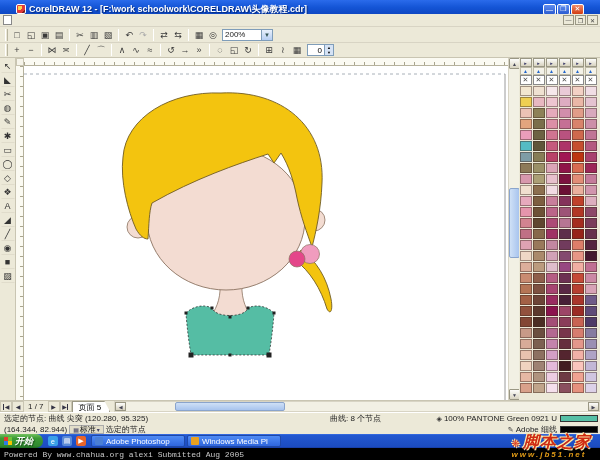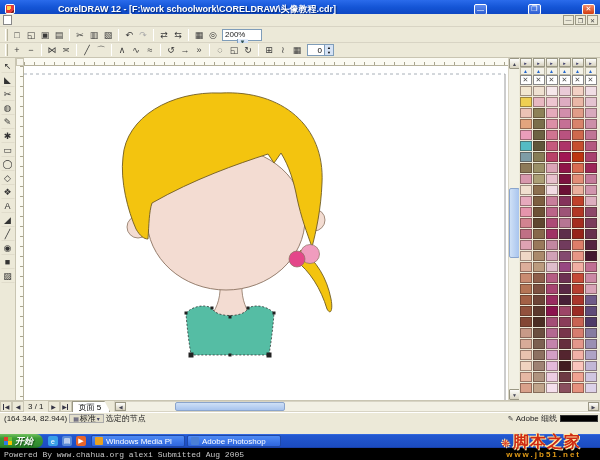--- a/index.html
+++ b/index.html
@@ -2,21 +2,21 @@
 <html><head>
 <meta charset="utf-8">
 <style>
   * { margin:0; padding:0; box-sizing:border-box; }
   html,body { width:600px; height:460px; overflow:hidden; }
   body { position:relative; font-family:"Liberation Sans","DejaVu Sans",sans-serif; font-size:9px; background:#ece9d8; }
 
   
   .titlebar { position:absolute; left:0; top:0; width:600px; height:18px;
     background:linear-gradient(to bottom,#2a6beb 0%,#1455d6 40%,#0b3fb8 100%);
-    display:flex; align-items:center; padding:0 5px; color:#fff;gap:40px; }
+    display:flex; align-items:center; padding:0 16px; color:#fff; }
   .titlebar .appicon { width:10px; height:10px; margin-right:3px; border-radius:2px;
     background:radial-gradient(circle at 35% 35%,#ffd24d 0 30%,#e23a3a 31% 70%,#7a1f1f 71%); border:1px solid #fff; }
   .titlebar .title { font-weight:bold; font-size:9px; white-space:nowrap; overflow:hidden; flex:1;
     text-shadow:1px 1px 1px #042a7a; }
   .winbtn { width:13px; height:11px; margin-left:1px; border:1px solid #fff; border-radius:2px;
     display:flex; align-items:center; justify-content:center; font-size:7px; color:#fff;
     background:linear-gradient(#5f8df0,#2c5cd0); }
   .winbtn.close { background:linear-gradient(#ef8b6a,#d23c11); }
 
   
@@ -31,21 +31,21 @@
   
   .stdbar { position:absolute; left:0; top:27px; width:600px; height:16px; background:#ece9d8;
     border-bottom:1px solid #d8d4c4; display:flex; align-items:center; padding-left:3px; }
   .propbar { position:absolute; left:0; top:43px; width:600px; height:15px; background:#ece9d8;
     border-bottom:1px solid #c9c5b2; display:flex; align-items:center; padding-left:3px; }
   .ibtn { width:14px; height:13px; display:flex; align-items:center; justify-content:center;
     font-size:9px; color:#3a3a3a; border:1px solid transparent; }
   .ibtn.dis { color:#aaa; }
   .sep { width:1px; height:12px; background:#c5c1ae; border-right:1px solid #fff; margin:0 3px; }
   .grip { width:3px; height:12px; border-left:1px solid #fff; border-right:1px solid #b8b49e; margin:0 2px; }
-  .combo { display:flex; align-items:center; height:12px; border:1px solid #7f9db9; background:#fff; margin-left:2px;flex-direction:column; }
+  .combo { display:flex; align-items:center; height:12px; border:1px solid #7f9db9; background:#fff; margin-left:2px; }
   .combo .cval { width:38px; padding:0 2px; font-size:8px; color:#222; }
   .combo .cbtn { width:11px; height:10px; background:linear-gradient(#e8f0fb,#b6cef2); border-left:1px solid #7f9db9;
     font-size:6px; color:#355; display:flex; align-items:center; justify-content:center; }
   .spin { display:flex; align-items:center; height:12px; border:1px solid #7f9db9; background:#fff; margin-left:3px; }
   .spin .sval { width:16px; text-align:right; padding-right:2px; font-size:8px; }
   .spin .sarr { width:9px; height:10px; border-left:1px solid #7f9db9; display:flex; flex-direction:column; }
   .spin .sarr span { flex:1; font-size:4px; line-height:5px; text-align:center; background:#d6e3f5; }
 
   
   .toolbox { position:absolute; left:0; top:58px; width:16px; height:342px; background:#ece9d8;
@@ -131,21 +131,21 @@
     display:flex; align-items:center; white-space:nowrap; overflow:hidden; }
   .taskbtn.active { background:linear-gradient(#16378f,#1e4ab0); box-shadow:inset 1px 1px 2px #0a1f5a; }
   .taskbtn .ticn { width:8px; height:8px; margin-right:3px; border-radius:1px; flex:none; }
 
   
   .footer { position:absolute; left:0; top:448px; width:600px; height:12px; background:#000;
     color:#c8c8c8; font-family:"Liberation Mono","DejaVu Sans Mono",monospace; font-size:8px;
     display:flex; align-items:center; padding-left:4px; }
 
   
-  .watermark { position:absolute; right:19px; bottom:1px; z-index:60; text-align:right; line-height:1; }
+  .watermark { position:absolute; right:9px; bottom:1px; z-index:60; text-align:left; line-height:1;font-style:italic; }
   .watermark .wm1 { font-size:16px; font-weight:bold; color:#cf2a12; letter-spacing:1px;
     text-shadow:1px 1px 0 #ffe9a8, -1px -1px 0 #ffe9a8; }
   .watermark .wmicon { color:#e03a1a; font-size:10px; margin-right:2px; }
   .watermark .wm2 { font-size:8px; font-weight:bold; color:#e09a16; letter-spacing:2px; margin-top:1px; }
 </style>
 </head>
 <body>
 
 <div class="titlebar">
   <div class="appicon"></div>
@@ -493,32 +493,41 @@
       <div class="sw" style="background: rgb(174, 163, 197);"></div>
       <div class="sw" style="background: rgb(194, 183, 215);"></div>
       <div class="sw" style="background: rgb(208, 197, 224);"></div>
       <div class="sw" style="background: rgb(220, 209, 232);"></div>
     </div>
   </div>
 
 <div class="pagenav">
   <div class="nbtn bar"><i></i>◀</div>
   <div class="nbtn">◀</div>
-  <div class="pcount">3 / 1</div>
+  <div class="pcount">1 / 7</div>
   <div class="nbtn">▶</div>
   <div class="nbtn bar">▶<i></i></div>
   <div class="ptab">页面 5</div>
   <div class="hscroll">
     <div class="harr" style="left:0;">◀</div>
     <div class="hthumb"></div>
     <div class="harr" style="right:0;">▶</div>
   </div>
 </div>
 
 <div class="statusbar">
+  <div class="srow">
+    <span class="s-left">选定的节点: 曲线 尖突 (120.280, 95.325)</span>
+    <span class="s-mid">曲线: 8 个节点</span>
+    <span class="s-right">
+      <span class="ficon">◈</span>
+      <span>100% PANTONE Green 0921 U</span>
+      <span class="swatchbar" id="fillswatch" style="background: rgb(86, 192, 166);"></span>
+    </span>
+  </div>
   <div class="srow">
     <span class="s-left">(164.344, 82.944)</span>
     <span class="minigrp">
       <span class="mi">▦</span>
       <span>标准</span>
       <span class="mi">▾</span>
     </span>
     <span>选定的节点</span>
     <span class="s-right">
       <span class="ficon">✎</span>
@@ -538,27 +547,27 @@
       </span>
     <span>开始</span>
   </div>
   <div class="qlaunch" id="quicklaunch">
       <div class="qicon" style="background: rgb(58, 160, 232);">e</div>
       <div class="qicon" style="background: rgb(90, 138, 214);">▤</div>
       <div class="qicon" style="background: rgb(232, 101, 42);">▶</div>
     </div>
   <div class="tasks" id="tasks">
       <div class="taskbtn">
+        <span class="ticn" style="background: rgb(74, 127, 214);"></span>
+        <span>Adobe Photoshop</span>
+      </div>
+      <div class="taskbtn">
         <span class="ticn" style="background: rgb(232, 160, 32);"></span>
         <span>Windows Media Pl</span>
       </div>
-      <div class="taskbtn">
-        <span class="ticn" style="background: rgb(74, 127, 214);"></span>
-        <span>Adobe Photoshop</span>
-      </div>
     </div>
 </div>
 
 <div class="footer">
   <span>Powered By www.chahua.org alexi Submitted Aug 2005</span>
 </div>
 
 <div class="watermark">
   <div class="wm1"><span class="wmicon">❋</span><span>脚本之家</span></div>
   <div class="wm2">www.jb51.net</div>

